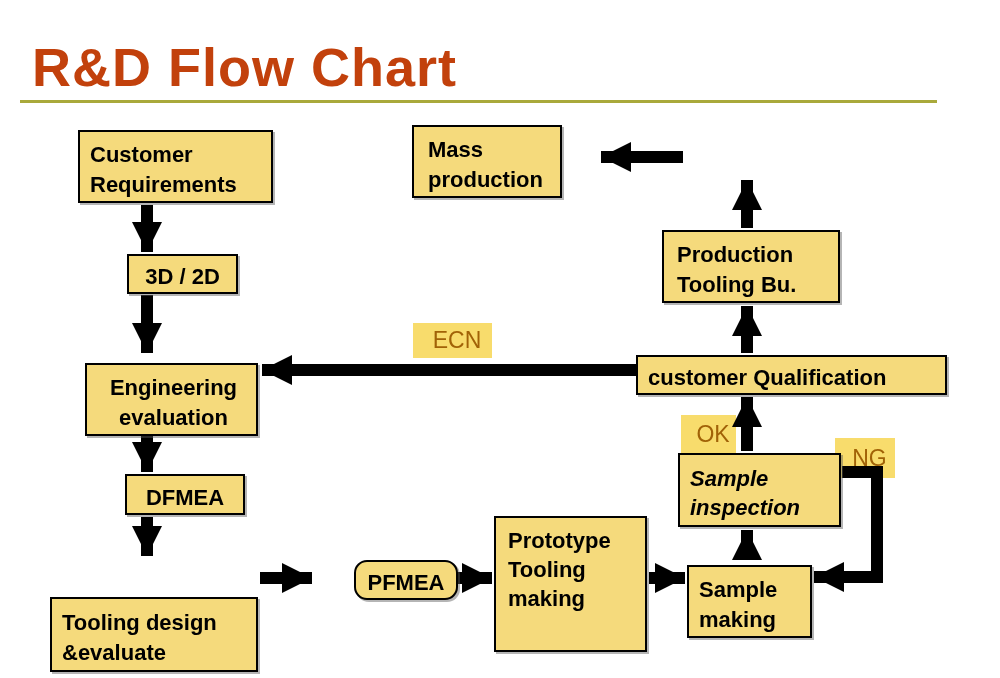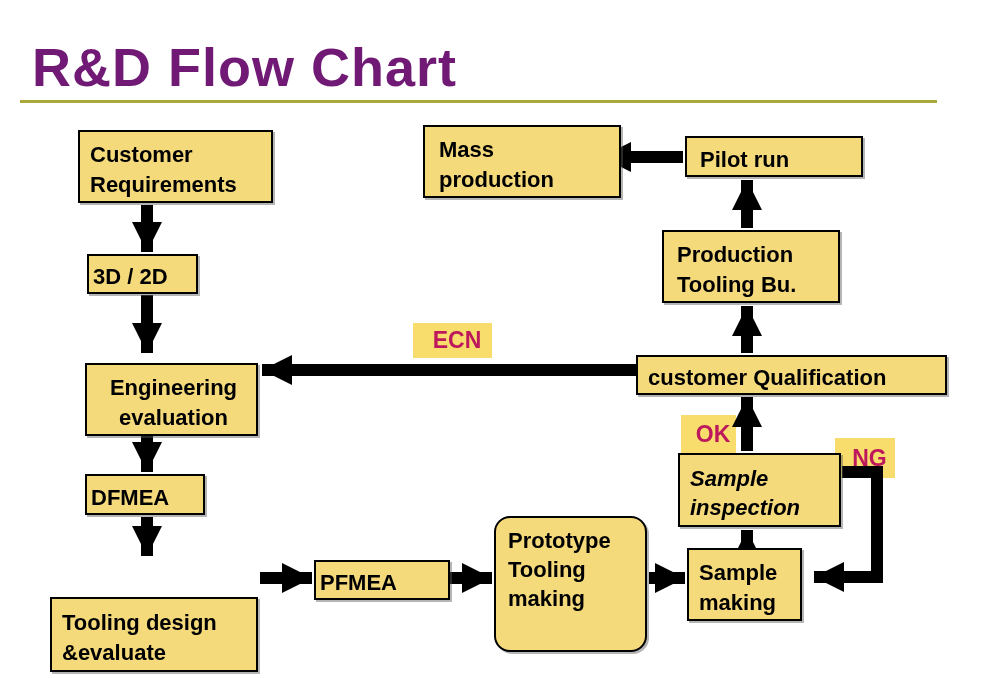--- a/index.html
+++ b/index.html
@@ -8,21 +8,21 @@
     background: #ffffff;
     font-family: "Liberation Sans", sans-serif;
     position: relative;
     overflow: hidden;
   }
   .stage { position: absolute; inset: 0; width: 1000px; height: 678px; }
 
   .page-title {
     position: absolute; left: 32px; top: 36px;
     font-size: 54px; font-weight: 800; letter-spacing: 1px;
-    color: #701a75;
+    color: #c2410c;
     white-space: nowrap;
   }
   .title-rule {
     position: absolute; left: 20px; top: 100px;
     width: 917px; height: 3px;
     background: #A9A93B;
   }
 
   .node {
     position: absolute;
@@ -32,50 +32,50 @@
     box-sizing: border-box;
     color: #000;
     font-weight: bold;
     font-size: 22px;
     line-height: 1.32;
     display: flex;
     flex-direction: column;
     justify-content: center;
     padding: 8px 6px 2px 10px;
   }
-  .node.center { padding-left: 4px; padding-right: 4px; }
-  .node.top-align { justify-content: flex-start; padding-top: 8px; padding-left: 12px; border-radius: 16px; }
+  .node.center { text-align: center; padding-left: 4px; padding-right: 4px; margin-left: 40px; }
+  .node.top-align { justify-content: flex-start; padding-top: 8px; padding-left: 12px; }
 
   .flow-label {
     position: absolute;
     background: #F8DC6C;
-    color: #be185d;
-    font-weight: bold;
+    color: #a16207;
+    font-weight: normal;
     font-size: 23px;
     display: flex;
     align-items: center;
     justify-content: center;
     box-sizing: border-box;
     padding-left: 9px;
   }
 
   
   #n-customer-requirements { left: 78px;  top: 130px; width: 195px; height: 73px; }
   #n-cad                   { left: 87px;  top: 254px; width: 111px; height: 40px; }
   #n-engineering-eval      { left: 85px;  top: 363px; width: 173px; height: 73px; text-align: center; }
   #n-dfmea                 { left: 85px;  top: 474px; width: 120px; height: 41px; }
   #n-tooling-design        { left: 50px;  top: 558px; width: 208px; height: 75px; margin-top: 39px; }
-  #n-pfmea                 { left: 314px; top: 560px; width: 136px; height: 40px; }
+  #n-pfmea                 { left: 314px; top: 560px; width: 104px; height: 40px; border-radius: 13px; }
   #n-prototype-tooling     { left: 494px; top: 516px; width: 153px; height: 136px; }
-  #n-sample-making         { left: 687px; top: 548px; width: 115px; height: 73px; }
+  #n-sample-making         { left: 687px; top: 565px; width: 125px; height: 73px; }
   #n-sample-inspection     { left: 678px; top: 453px; width: 163px; height: 74px; font-style: italic; }
   #n-customer-qualification{ left: 636px; top: 355px; width: 311px; height: 40px; }
   #n-production-tooling    { left: 662px; top: 230px; width: 178px; height: 73px; padding-left: 13px; }
   #n-pilot-run             { left: 685px; top: 136px; width: 178px; height: 41px; padding-left: 13px; }
-  #n-mass-production       { left: 423px; top: 125px; width: 198px; height: 73px; padding-left: 14px; }
+  #n-mass-production       { left: 412px; top: 125px; width: 150px; height: 73px; padding-left: 14px; }
 
   
   #l-ecn { left: 413px; top: 323px; width: 79px; height: 35px; }
   #l-ok  { left: 681px; top: 415px; width: 55px; height: 38px; }
   #l-ng  { left: 835px; top: 438px; width: 60px; height: 40px; }
 
   svg.arrows { position: absolute; left: 0; top: 0; pointer-events: none; }
 </style>
 </head>
 <body>
@@ -117,16 +117,15 @@
   <div class="node center" id="n-cad">3D / 2D</div>
   <div class="node" id="n-engineering-eval">Engineering evaluation</div>
   <div class="node center" id="n-dfmea">DFMEA</div>
   <div class="node" id="n-tooling-design">Tooling design &amp;evaluate</div>
   <div class="node center" id="n-pfmea">PFMEA</div>
   <div class="node top-align" id="n-prototype-tooling">Prototype Tooling making</div>
   <div class="node" id="n-sample-making">Sample making</div>
   <div class="node" id="n-sample-inspection">Sample inspection</div>
   <div class="node" id="n-customer-qualification">customer Qualification</div>
   <div class="node" id="n-production-tooling">Production Tooling Bu.</div>
-  <div class="node" id="n-pilot-run">Pilot run</div>
   <div class="node" id="n-mass-production">Mass production</div>
 
 </div>
 
 </body></html>

